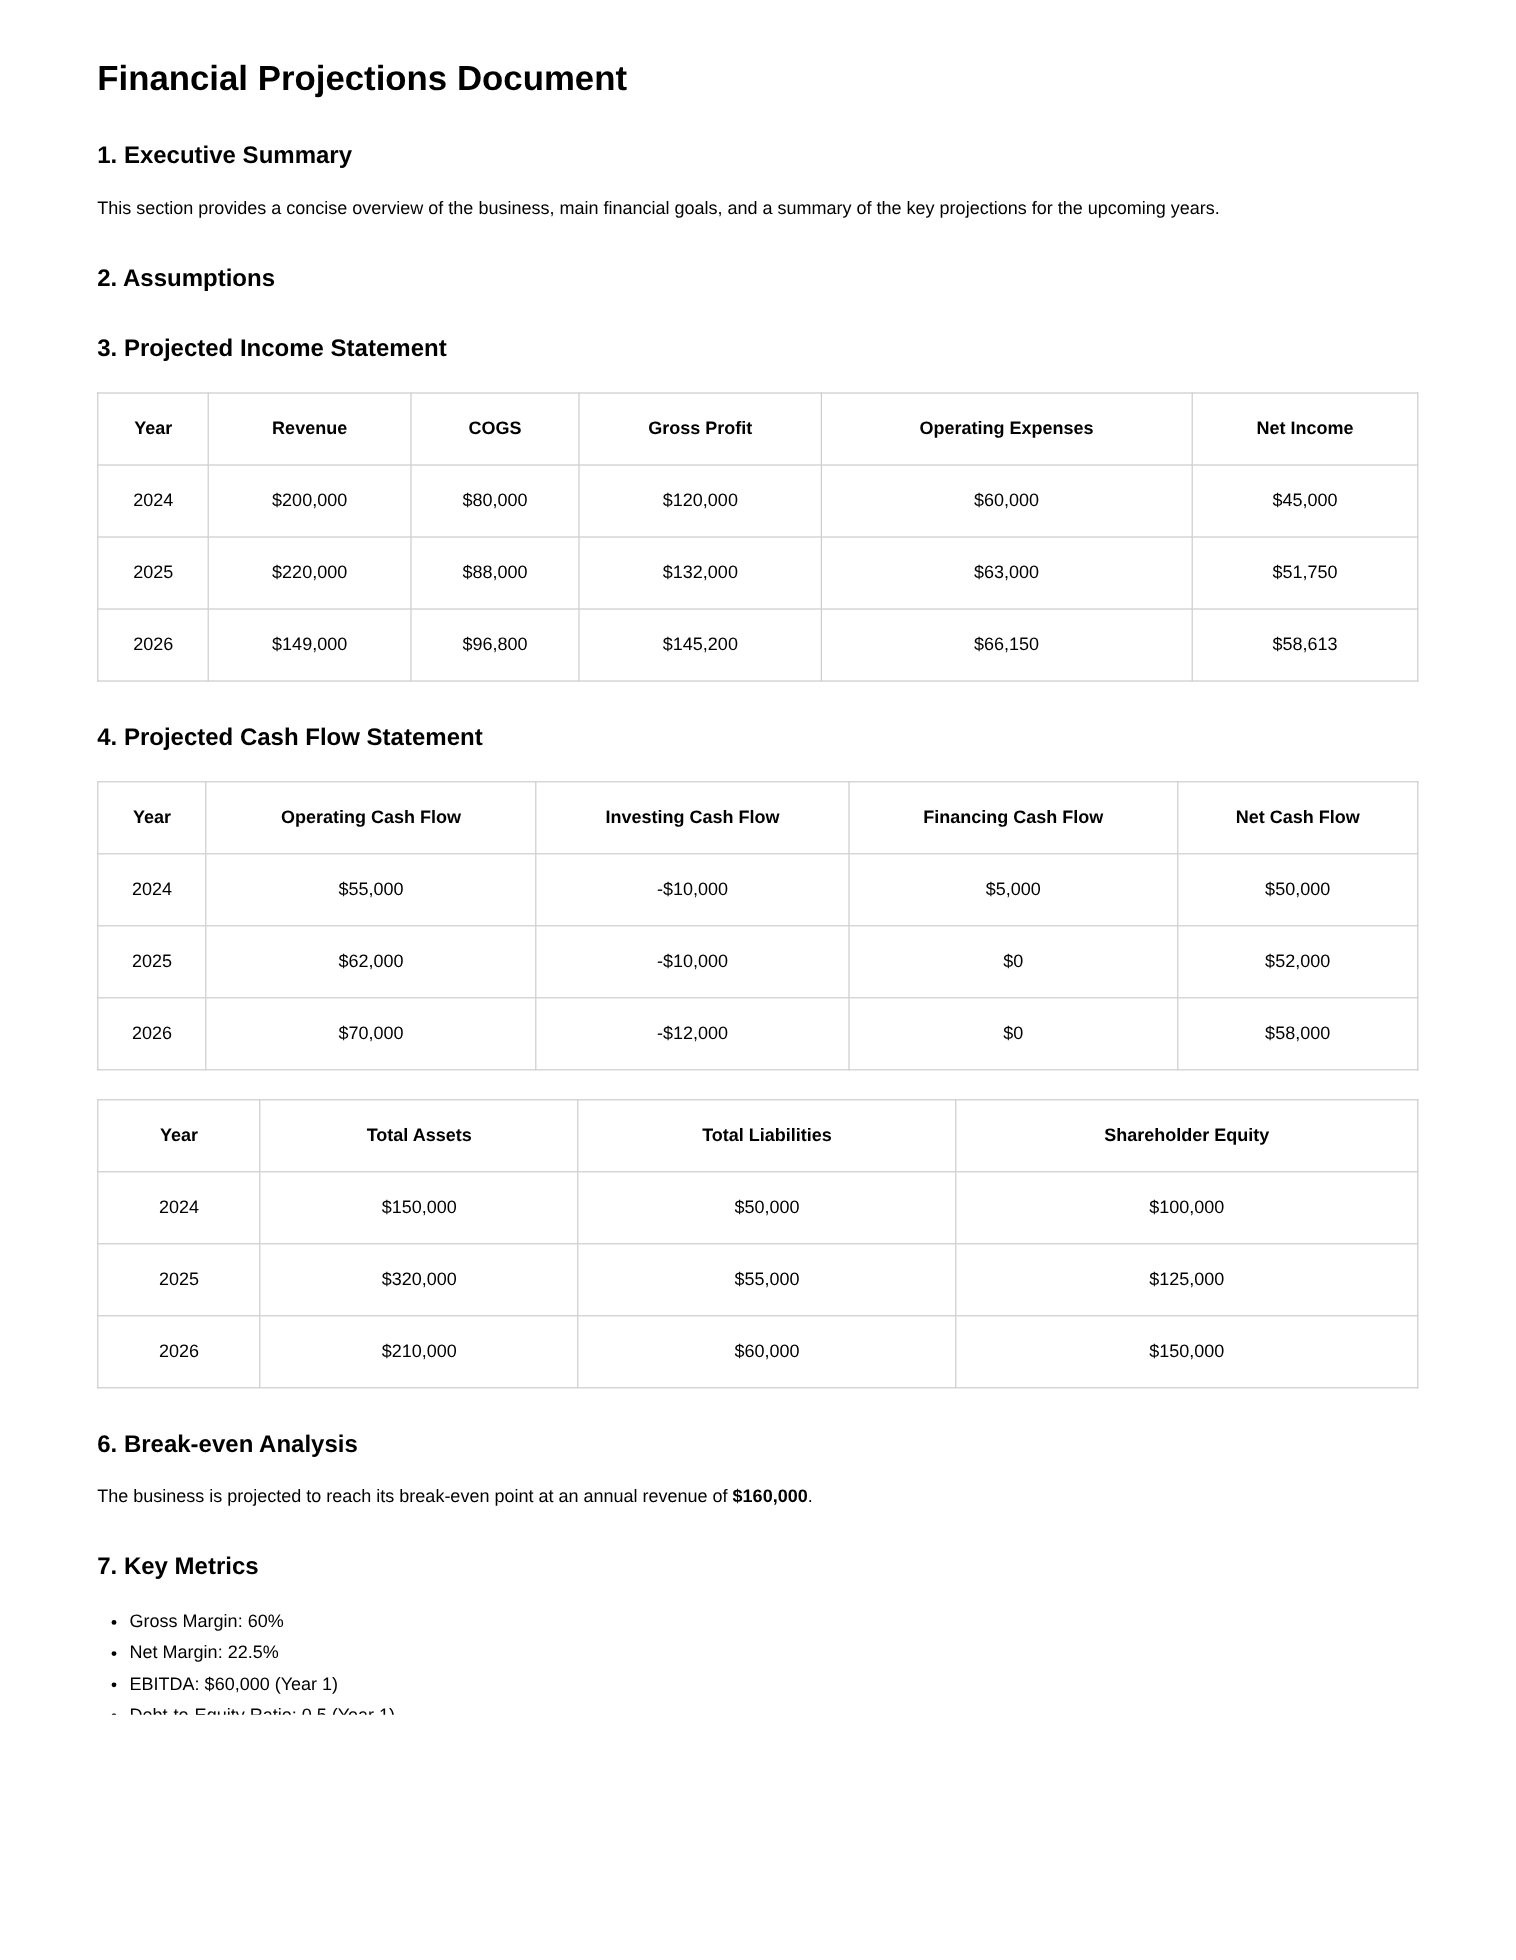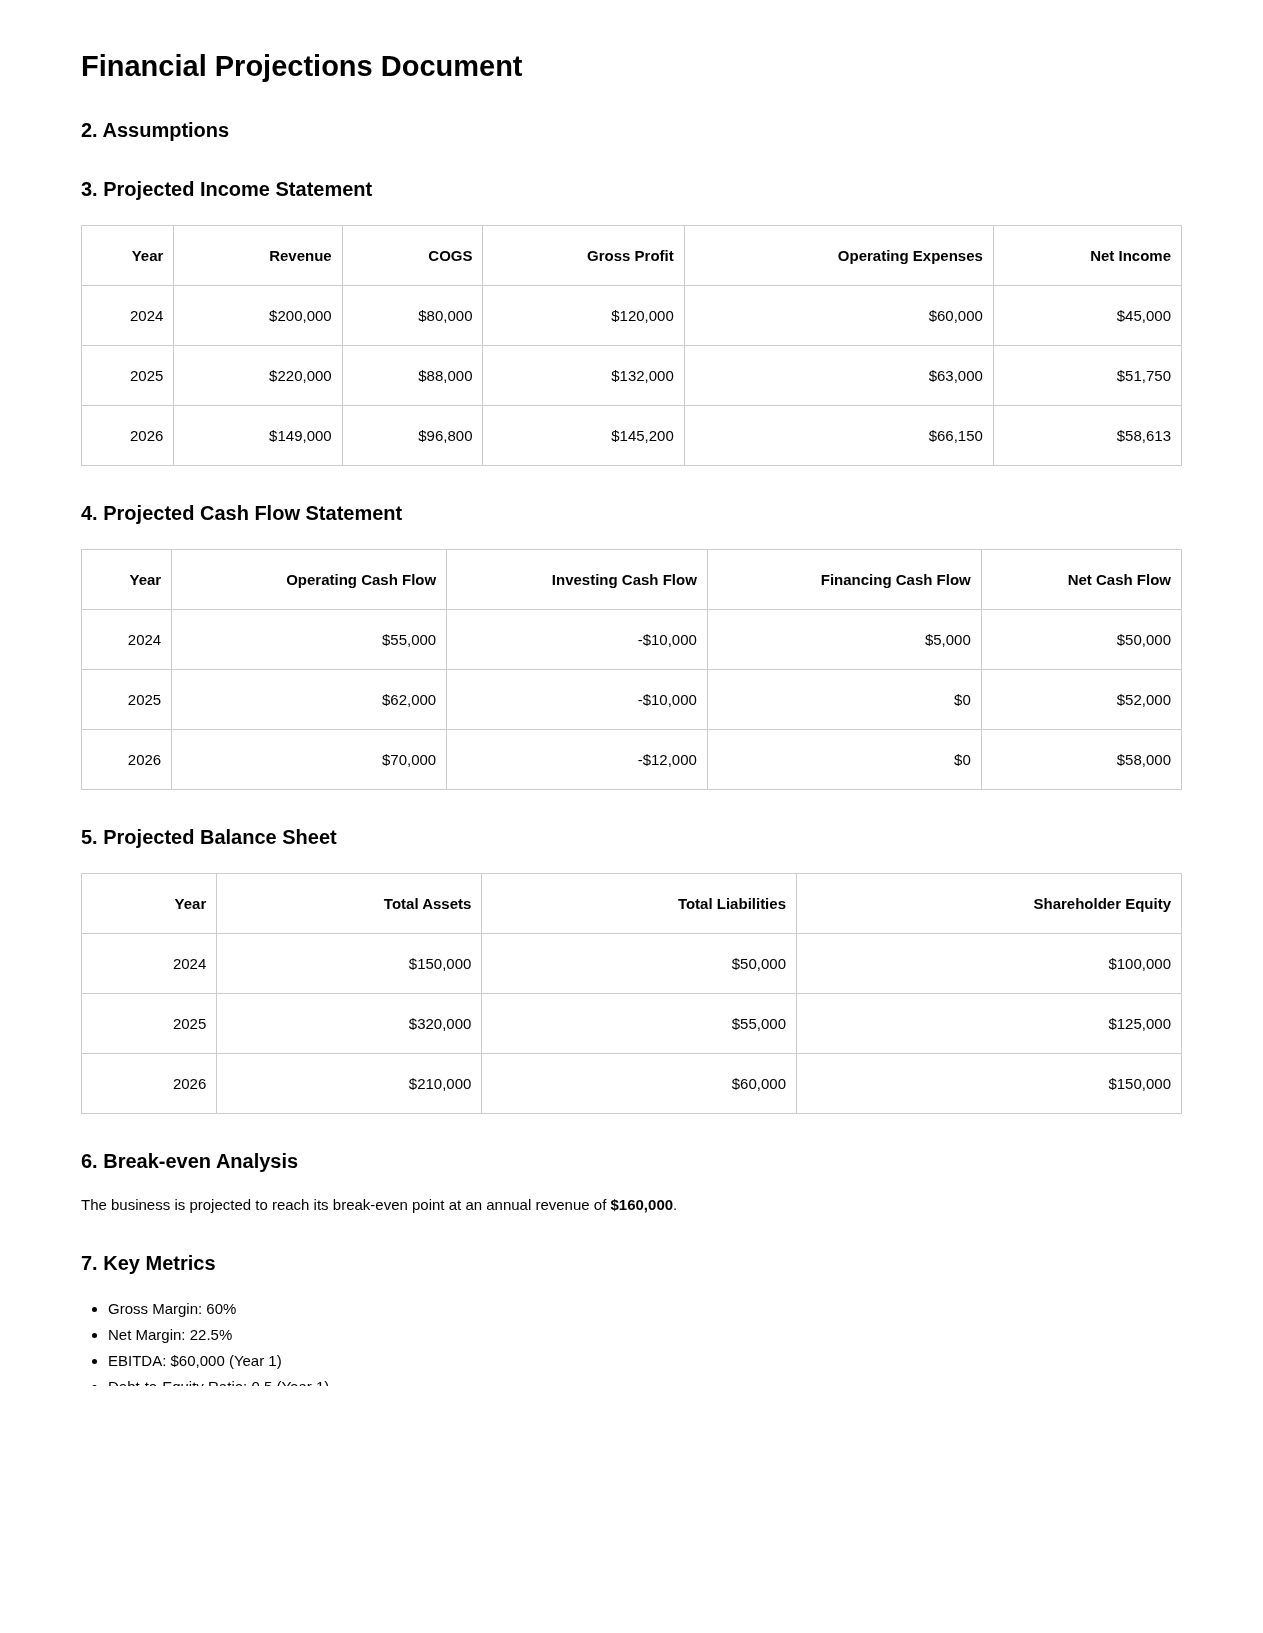--- a/index.html
+++ b/index.html
@@ -43,21 +43,21 @@
   table {
     width: 100%;
     border-collapse: collapse;
     margin-top: 24px;
     font-size: 15px;
     table-layout: fixed;
   }
   th, td {
     border: 1px solid var(--border);
     padding: 20px 10px;
-    text-align: right;
+    text-align: center;
     line-height: 19px;
     overflow: hidden;
     white-space: nowrap;
   }
   th { font-weight: bold; }
   
   table.income  th:nth-child(1) { width: 8.4%; }
   table.income  th:nth-child(2) { width: 15.3%; }
   table.income  th:nth-child(3) { width: 12.8%; }
   table.income  th:nth-child(4) { width: 18.3%; margin-top: 23px; }
@@ -78,20 +78,24 @@
     overflow: hidden;
   }
 </style>
 </head>
 <body>
 
 <div class="page">
 
   <h1>Financial Projections Document</h1>
 
+  <section>
+    <h2>1. Executive Summary</h2>
+    <p>This section provides a concise overview of the business, main financial goals, and a summary of the key projections for the upcoming years.</p>
+  </section>
 
   <section>
     <h2>2. Assumptions</h2>
   </section>
 
   <section>
     <h2>3. Projected Income Statement</h2>
     <table class="income">
         <thead>
           <tr>
@@ -164,21 +168,20 @@
             <td>$70,000</td>
             <td>-$12,000</td>
             <td>$0</td>
             <td>$58,000</td>
           </tr>
         </tbody>
       </table>
   </section>
 
   <section>
-    <h2>5. Projected Balance Sheet</h2>
     <table class="balance">
         <thead>
           <tr>
             <th>Year</th>
             <th>Total Assets</th>
             <th>Total Liabilities</th>
             <th>Shareholder Equity</th>
           </tr>
         </thead>
         <tbody>

